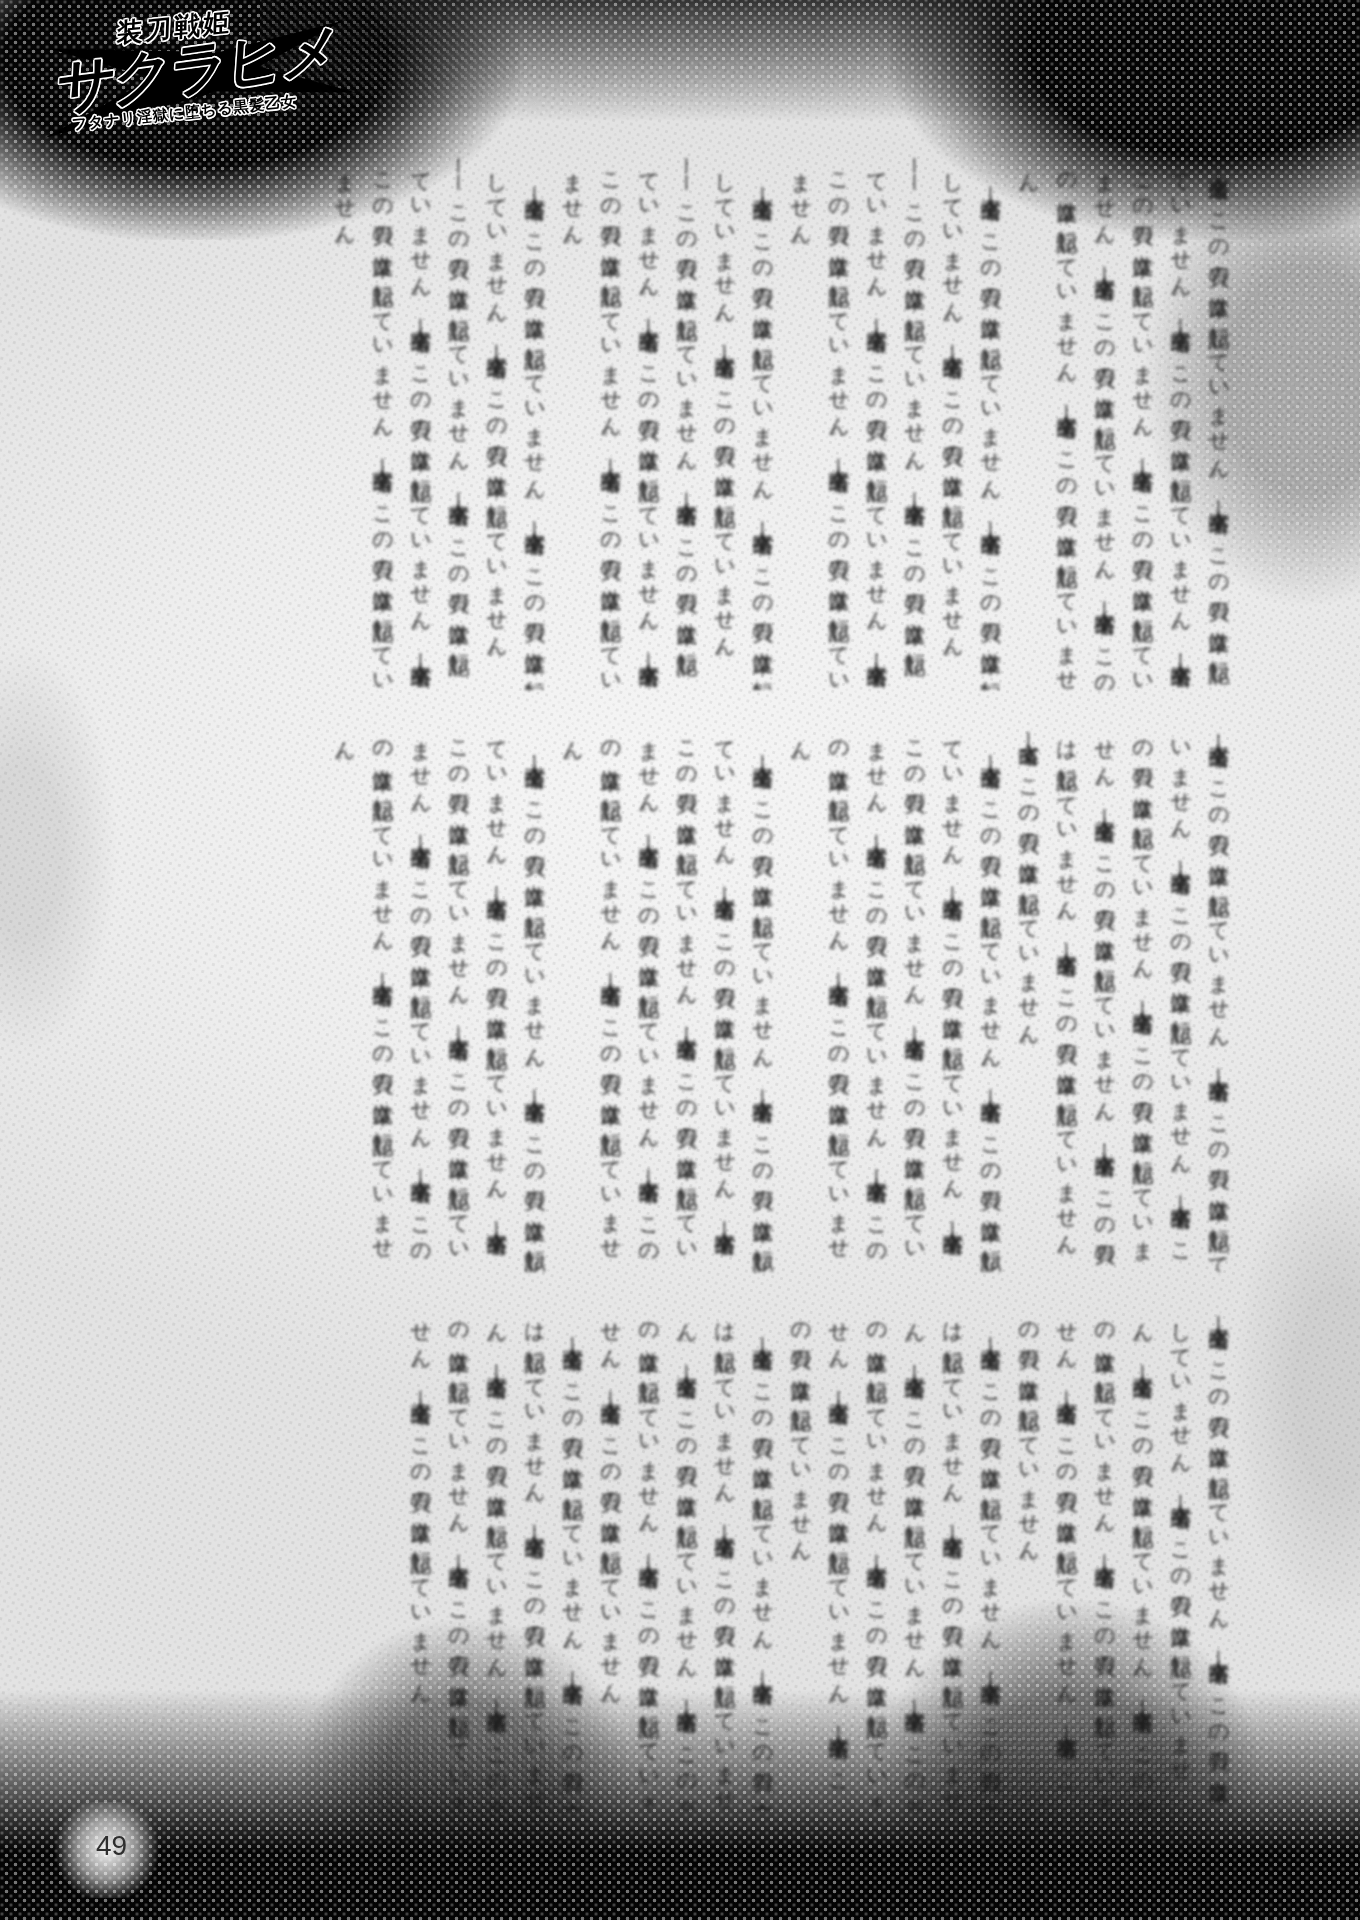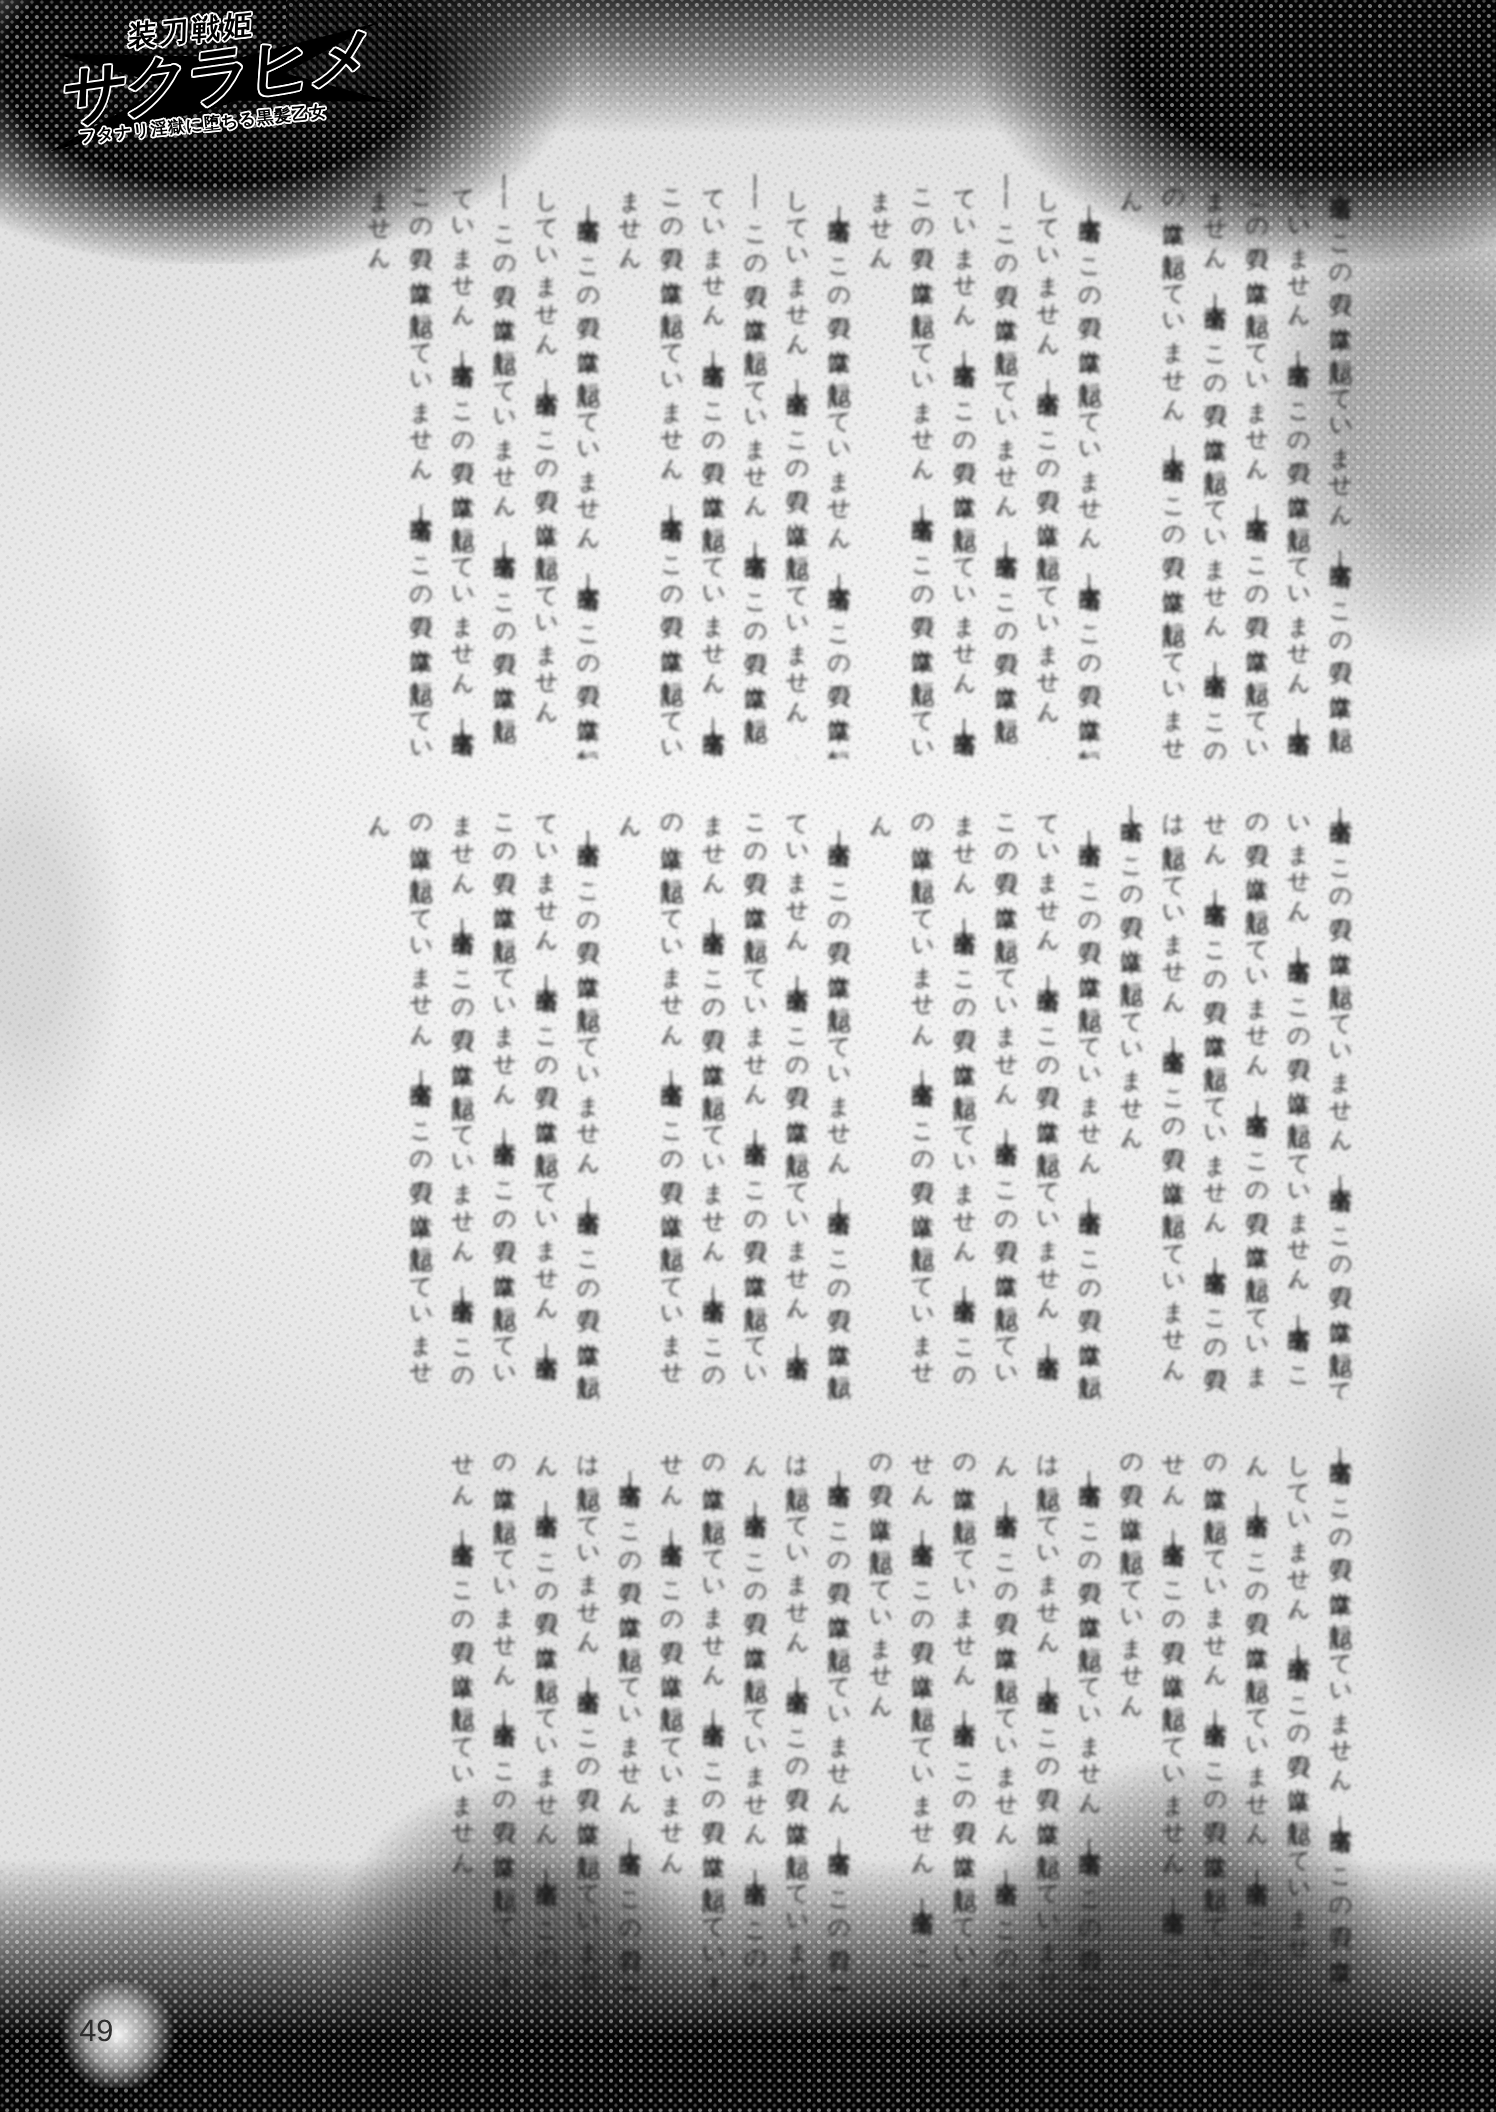--- a/index.html
+++ b/index.html
@@ -129,21 +129,21 @@
   .band p + p{text-indent:21px;}
   .band1{top:158px;height:532px;}
   .band2{top:726px;height:546px;}
   .band3{top:1308px;height:502px;}
   
   .pagenum-glow{
     position:absolute;left:52px;top:1802px;width:110px;height:96px;z-index:4;
     background:radial-gradient(circle, rgba(255,255,255,.95) 0%, rgba(255,255,255,.55) 40%, rgba(255,255,255,0) 72%);
   }
   .pagenum{
-    position:absolute;left:72px;top:1830px;z-index:5;
+    position:absolute;left:96px;top:1830px;z-index:5;
     font-family:"Liberation Sans","DejaVu Sans",sans-serif;
     font-size:28px;color:#2e2e2e;
   }
 </style>
 </head>
 <body>
 
 <div class="page">
 
   <div class="halftone"></div>

